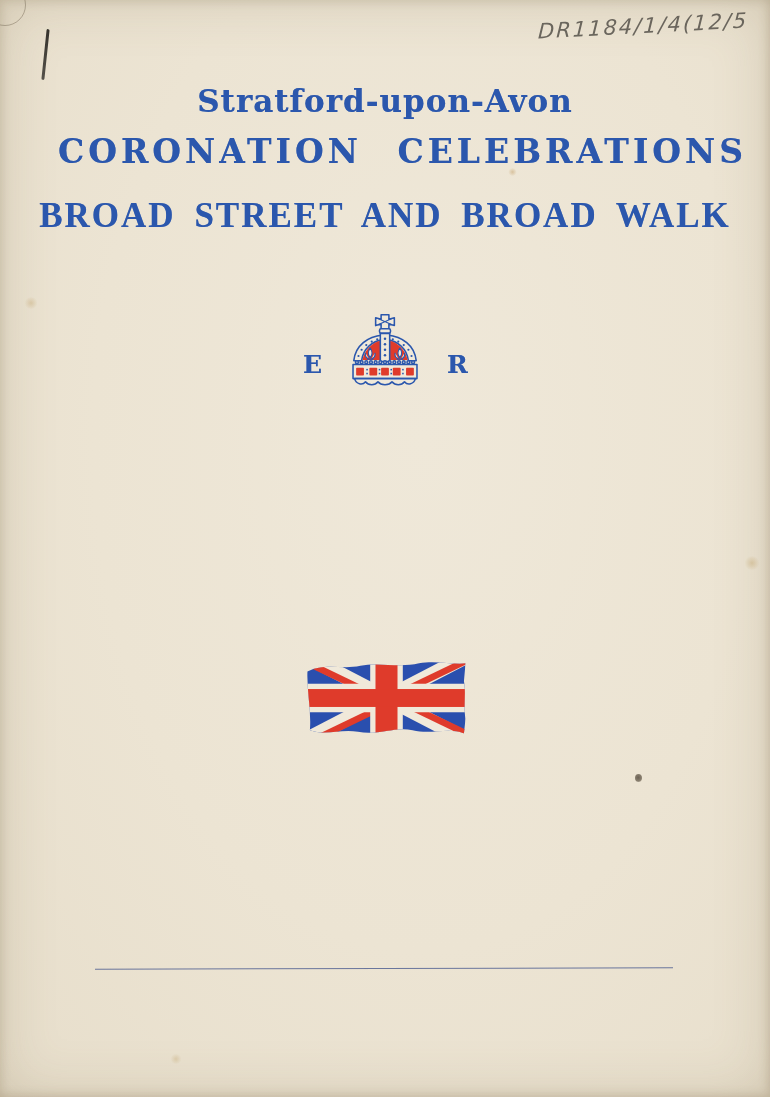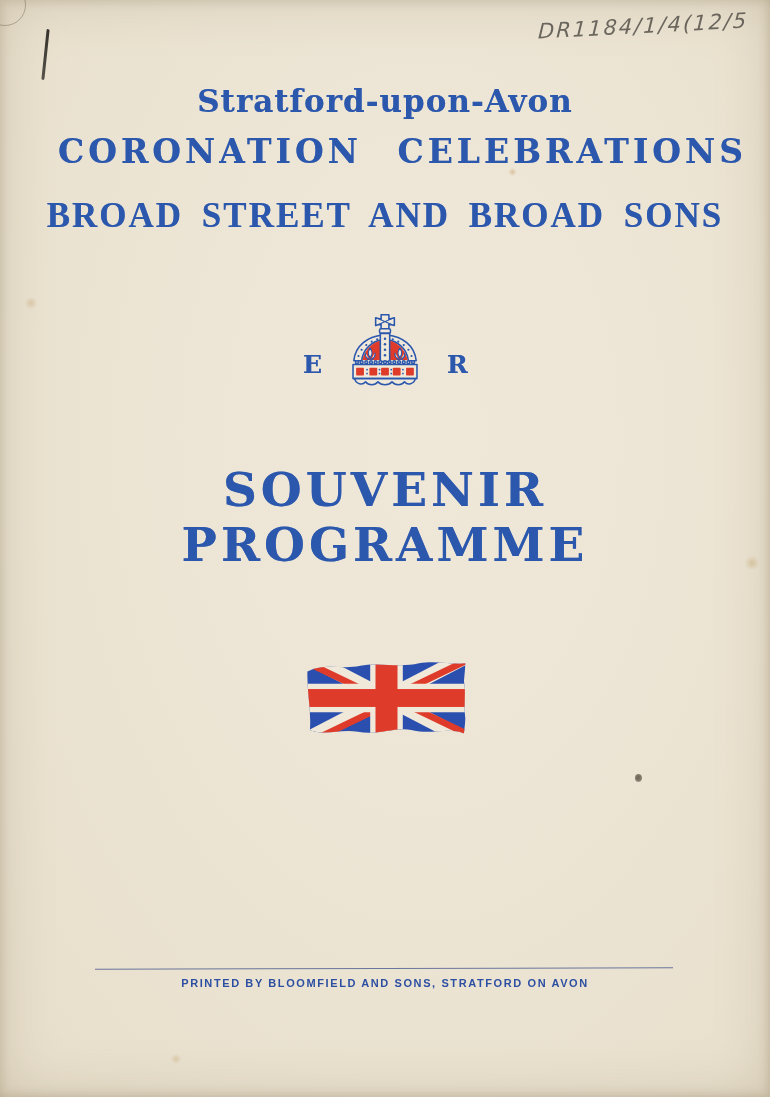--- a/index.html
+++ b/index.html
@@ -119,21 +119,21 @@
   <div class="abs corner-arc"></div>
 
   <div class="abs tally-mark"></div>
 
   <div class="abs ref-annotation">DR1184/1/4(12/5</div>
 
   <div class="abs center blue ink town-title">Stratford-upon-Avon</div>
 
   <div class="abs center blue ink event-title">CORONATION CELEBRATIONS</div>
 
-  <div class="abs center blue ink location-title">BROAD STREET AND BROAD SONS</div>
+  <div class="abs center blue ink location-title">BROAD STREET AND BROAD WALK</div>
 
   <div class="abs cypher">
     <span class="cypher-letter cypher-e blue ink">E</span>
 
     <span class="crown">
       <svg width="78" height="88" viewBox="0 0 100 112" aria-hidden="true">
         <g stroke="#2b57ad" stroke-width="2" fill="#f0e9da" stroke-linejoin="round">
 
           <path d="M45,3 h10 v6 l7,-2 v10 l-7,-2 v6 h-10 v-6 l-7,2 v-10 l7,2 z"></path>
           <path d="M41,8 l18,8 M59,8 l-18,8" stroke-width="1.4" fill="none"></path>
@@ -204,21 +204,20 @@
           </g>
 
           <path d="M11,85 C13,92 21,94 25,89 C29,94 37,94 41,89 C45,94 55,94 59,89 C63,94 71,94 75,89 C79,94 87,92 89,85 Z"></path>
         </g>
       </svg>
     </span>
 
     <span class="cypher-letter cypher-r blue ink">R</span>
   </div>
 
-  <div class="abs center blue ink programme-title">SOUVENIR PROGRAMME</div>
 
 
   <span class="abs flag">
     <svg width="163" height="86" viewBox="0 0 200 105" aria-hidden="true">
       <defs>
         <clipPath id="flagclip">
           <path d="M3,20 C25,9 45,18 68,13 C90,8 115,16 140,10 C160,6 182,12 197,10
                    L195,32 C198,48 194,62 197,78 L195,96
                    C175,88 155,98 132,92 C110,87 90,99 65,94 C45,90 25,99 6,92
                    C8,68 2,44 3,20 Z"></path>
@@ -240,21 +239,20 @@
 
         <rect x="86.5" y="0" width="27" height="105" fill="#df3b2b"></rect>
         <rect x="0" y="41.5" width="200" height="22" fill="#df3b2b"></rect>
       </g>
     </svg>
   </span>
 
 
   <div class="abs imprint-rule"></div>
 
-  <div class="abs center imprint">PRINTED BY BLOOMFIELD AND SONS, STRATFORD ON AVON</div>
 
   <div class="spot spot-dark"></div>
   <div class="spot spot-fox1"></div>
   <div class="spot spot-fox2"></div>
   <div class="spot spot-fox3"></div>
   <div class="spot spot-fox4"></div>
 
 </div>
 
 </body></html>

